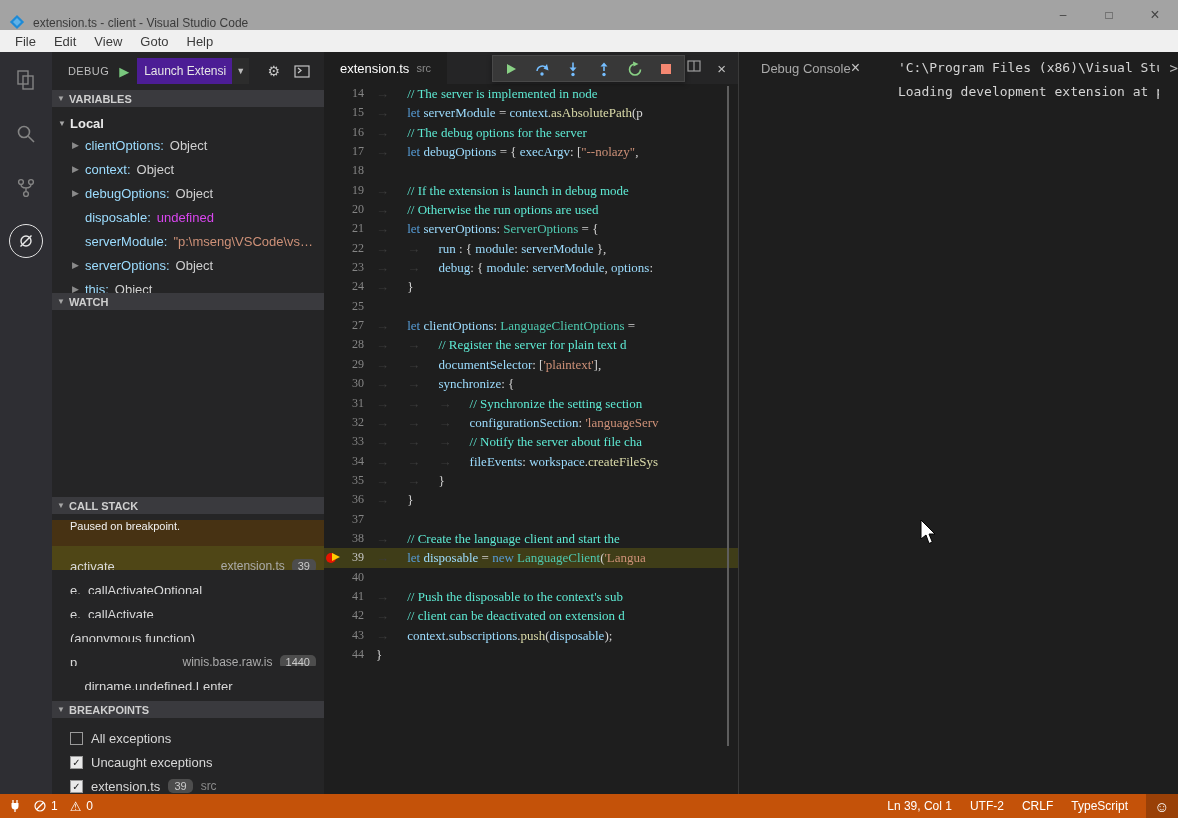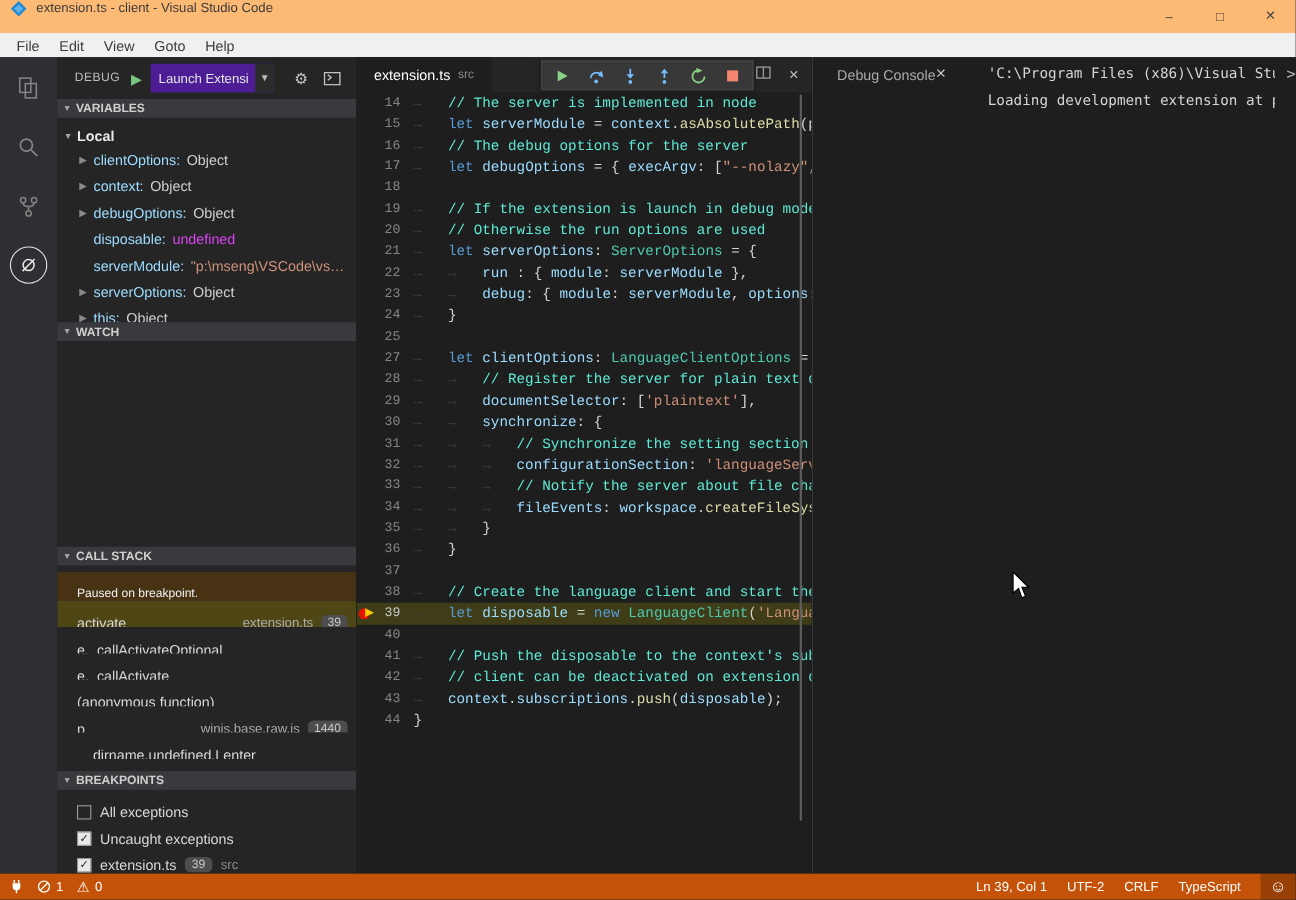--- a/index.html
+++ b/index.html
@@ -1,20 +1,20 @@
 <!DOCTYPE html>
 <html><head>
 <meta charset="utf-8">
 <style>
   *{margin:0;padding:0;box-sizing:border-box}
   html,body{width:1178px;height:818px;overflow:hidden}
   body{background:#1E1E1E;font-family:"Liberation Sans",sans-serif;position:relative;cursor:default}
 
   
-  .titlebar{height:30px;background:#fdba74;display:flex;align-items:flex-start;color:#3b3b3b;font-size:12px}
+  .titlebar{height:30px;background:#a3a3a3;display:flex;align-items:flex-end;color:#3b3b3b;font-size:12px}
   .logo{margin:0 8px 0 9px;display:flex}
   .win-controls{margin-left:auto;display:flex;height:100%}
   .win-btn{width:46px;display:flex;align-items:center;justify-content:center;font-size:12px;color:#444}
   .win-btn.close{font-size:16px}
   .menubar{height:22px;background:#F0F0F0;display:flex;align-items:center;font-size:13px;color:#3b3b3b;padding-left:6px}
   .menu-item{padding:2px 9px}
 
   
   .main{display:flex;height:742px}
 
@@ -41,21 +41,21 @@
   .tree-row{height:24px;display:flex;align-items:center;padding-left:20px;font-size:13px;white-space:nowrap;overflow:hidden}
   .twisty{width:13px;color:#8A8A8A;font-size:9px;flex:none}
   .var-name{color:#9CDCFE;margin-right:6px}
   .var-val.object{color:#D0D0D0}
   .var-val.undef{color:#d946ef}
   .var-val.string{color:#CE9178}
 
   .watch-body{height:187px;flex:none}
 
   .stack-body{height:187px;overflow:hidden;flex:none}
-  .paused-row{margin-top:6px;height:26px;background:#473213;display:flex;align-items:flex-end;padding-left:18px;font-size:11px;color:#F2F2F2}
+  .paused-row{margin-top:6px;height:26px;background:#473213;display:flex;align-items:flex-start;padding-left:18px;font-size:11px;color:#F2F2F2}
   .stack-row{height:24px;display:flex;align-items:center;padding:16px 8px 0 18px;font-size:13px;color:#D8D8D8;white-space:nowrap;overflow:hidden}
   .stack-row.selected{background:#4F4616}
   .frame-right{margin-left:auto;display:flex;align-items:center;gap:7px;font-size:12px;color:#ABABAB}
   .badge{background:#4D4D4D;color:#CACACA;border-radius:5px;padding:1px 6px;font-size:11px}
 
   .bp-body{flex:1;padding-top:8px;overflow:hidden}
   .bp-row{height:24px;display:flex;align-items:center;gap:8px;padding-left:18px;font-size:13px;color:#D8D8D8}
   .cb{width:13px;height:13px;border:1px solid #9A9A9A;display:flex;align-items:center;justify-content:center;font-size:10px;color:#1A1A1A;flex:none}
   .cb.checked{background:#E9E9E9}
   .bp-suffix{color:#8A8A8A;font-size:12px}
@@ -64,21 +64,21 @@
   .editor{width:414px;position:relative;background:#1E1E1E;flex:none;overflow:hidden}
   .tabbar{height:32px;background:#252526;display:flex;position:relative}
   .tab{background:#1E1E1E;display:flex;align-items:center;padding:0 16px;gap:7px}
   .tab-label{color:#FFF;font-size:13px}
   .tab-detail{color:#8A8A8A;font-size:11px}
   .dbg-toolbar{position:absolute;left:168px;top:3px;height:27px;background:#383838;border:1px solid #484848;box-shadow:0 2px 5px rgba(0,0,0,.35);display:flex;align-items:center;padding:0 10px;gap:15px}
   .tb-btn{display:flex;align-items:center}
   .tab-actions{position:absolute;right:12px;top:0;height:32px;display:flex;align-items:center;gap:15px;color:#9B9B9B}
   .tab-close{font-size:15px;color:#C0C0C0}
 
-  .code-wrap{position:absolute;top:32px;left:0;right:0;bottom:0;overflow:hidden;font-family:Liberation Mono, monospace;font-size:13px}
+  .code-wrap{position:absolute;top:32px;left:0;right:0;bottom:0;overflow:hidden;font-family:Liberation Serif, serif;font-size:13px}
   .cline{display:flex;height:19.35px;line-height:19.35px;white-space:pre}
   .cline.current{background:#3F3D18}
   .glyph{width:16px;position:relative;flex:none}
   .bp-dot{position:absolute;left:2px;top:5px;width:10px;height:10px;border-radius:50%;background:#E51400}
   .bp-arrow{position:absolute;left:8px;top:5px;width:0;height:0;border-left:8px solid #FFCC00;border-top:4.5px solid transparent;border-bottom:4.5px solid transparent}
   .lnum{width:24px;flex:none;text-align:right;padding-right:12px;box-sizing:content-box;color:#858585;font-size:12px}
   .cline.current .lnum{color:#C6C6C6}
   .ltext{flex:1;overflow:hidden}
   .tabws{display:inline-block;width:31.2px;color:#3D3D3D}
   .tok.cm{color:#5eead4}

